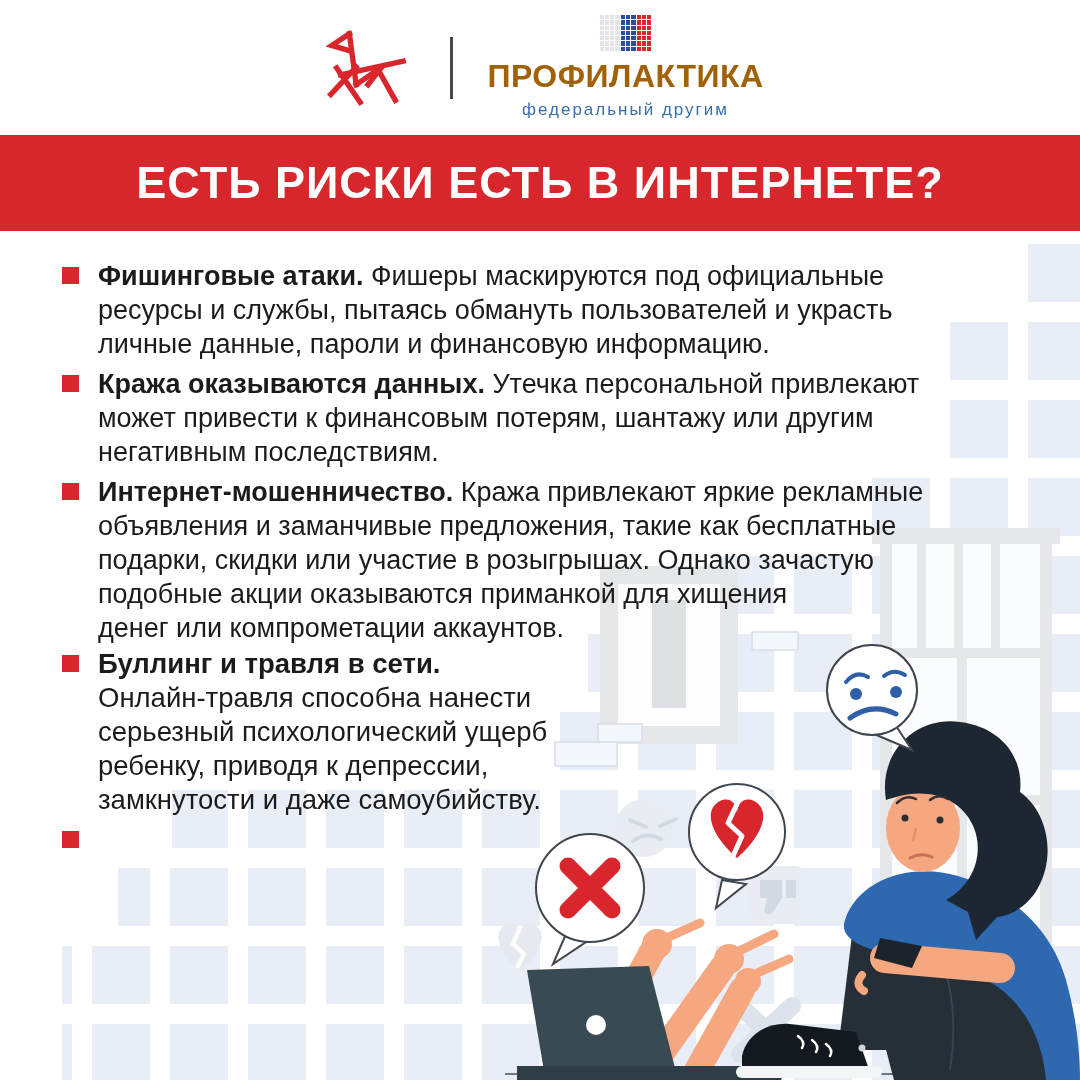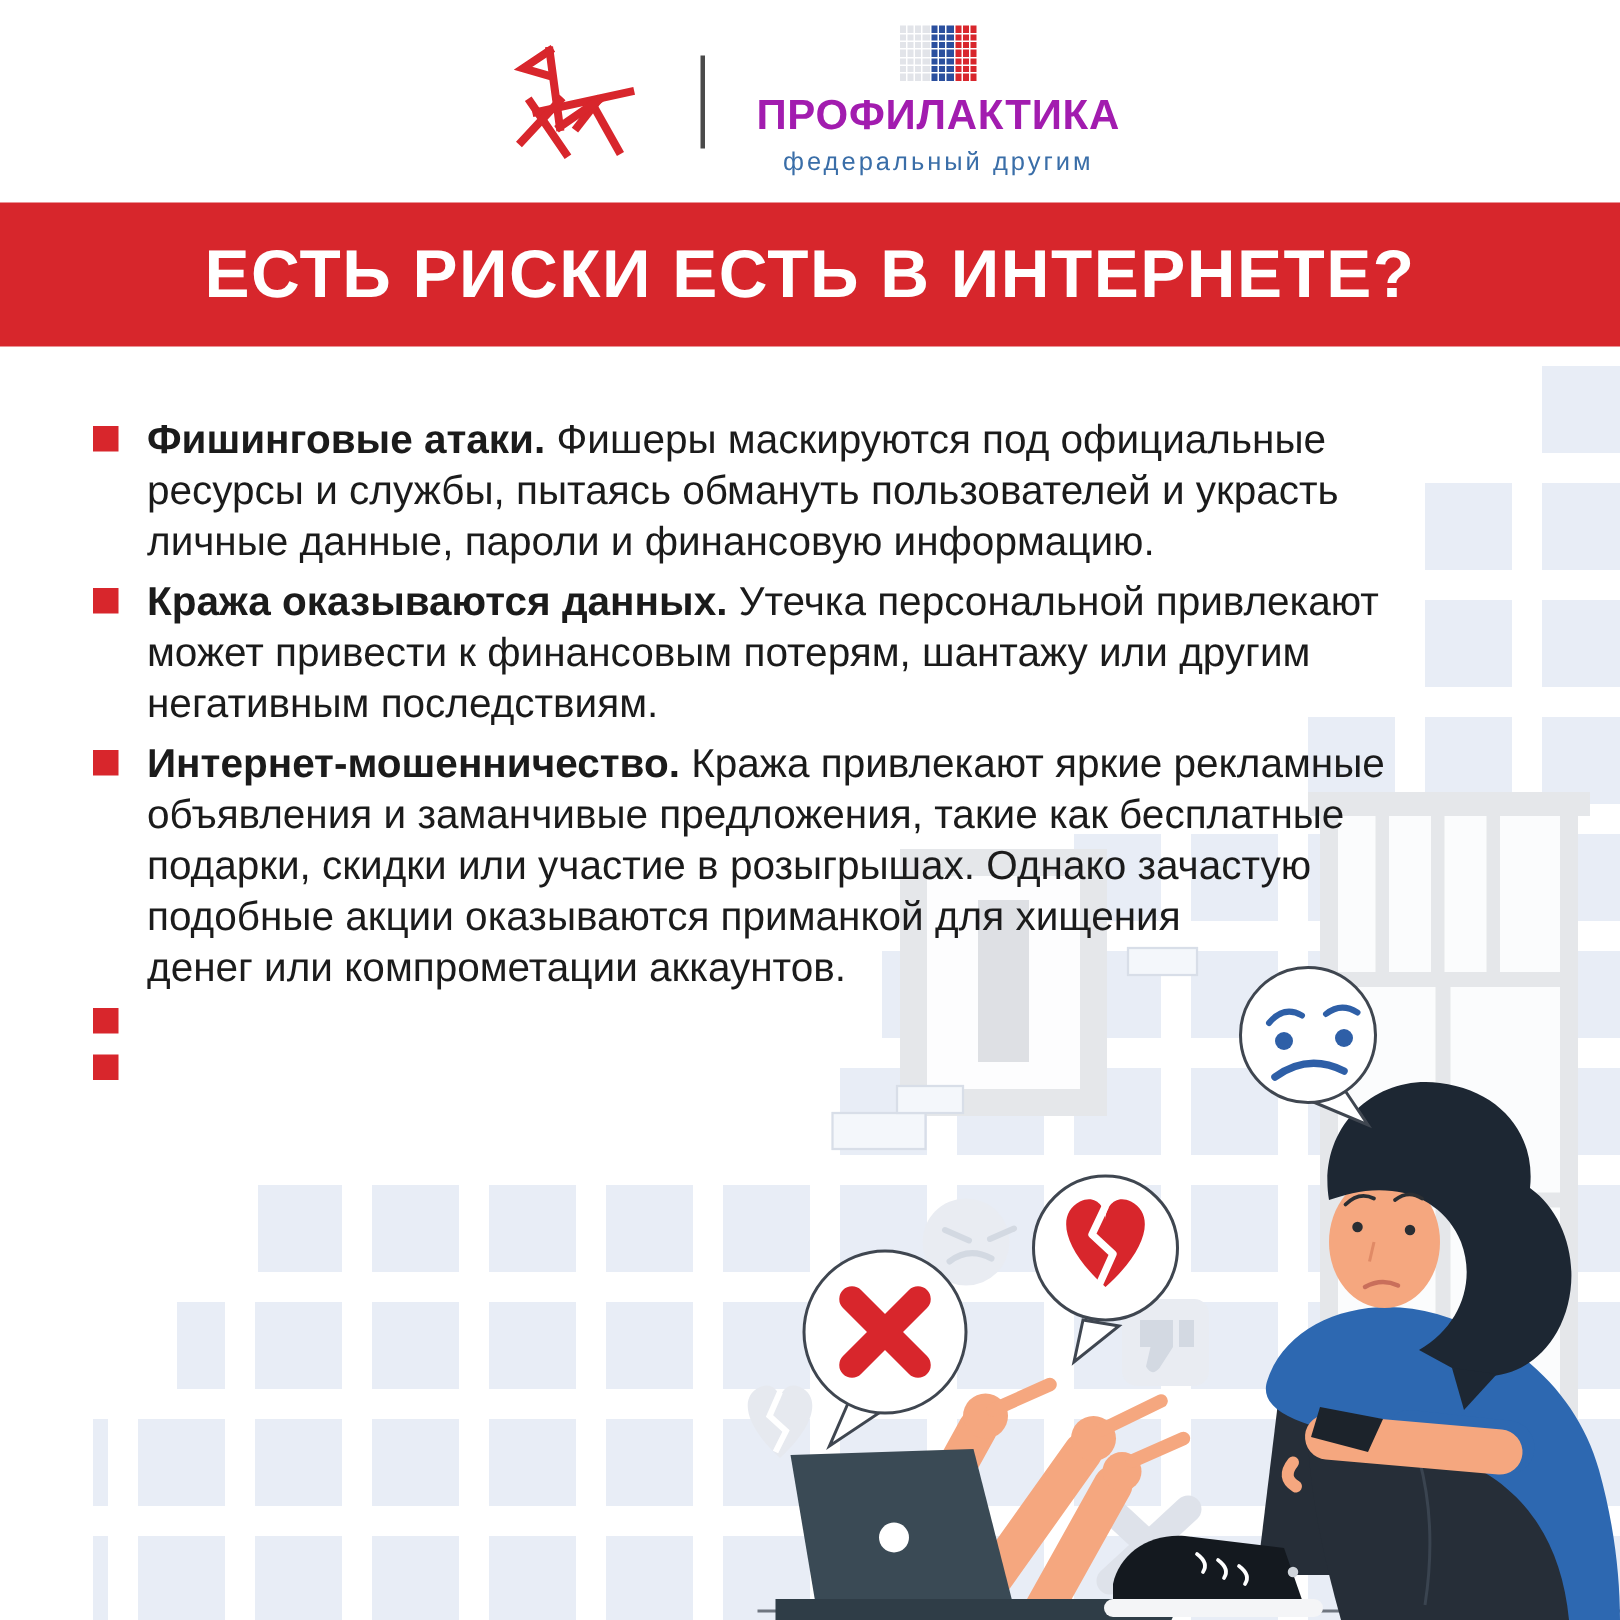--- a/index.html
+++ b/index.html
@@ -5,38 +5,38 @@
   html,body{margin:0;padding:0;background:#fff;}
   .poster{position:relative;width:1080px;height:1080px;overflow:hidden;background:#fff;
           font-family:"Liberation Sans",sans-serif;color:#1b1b1b;}
   
   .header{position:absolute;top:0;left:0;width:1080px;height:135px;display:flex;
           align-items:center;justify-content:center;gap:34px;}
   .chair-logo{width:100px;height:88px;}
   .logo-divider{width:3px;height:62px;background:#4a4a4a;}
   .brand{display:flex;flex-direction:column;align-items:center;gap:4px;}
   .logo-grid{display:grid;grid-template-columns:repeat(10,4.4px);grid-auto-rows:4.4px;gap:0.9px;margin-bottom:3px;}
-  .brand-name{font-size:28px;font-weight:700;color:#a21caf;letter-spacing:0.5px;}
+  .brand-name{font-size:32px;font-weight:700;color:#a16207;letter-spacing:0.5px;}
   .brand-sub{font-size:17px;color:#3a6ea8;letter-spacing:2px;margin-top:1px;}
   
   .banner{position:absolute;top:135px;left:0;width:1080px;height:96px;background:#d7262c;
           display:flex;align-items:center;justify-content:center;}
   .banner h1{margin:0;color:#fff;font-size:45px;font-weight:700;letter-spacing:1px;}
   
   .wall{position:absolute;left:0;top:0;width:1080px;height:1080px;z-index:1;
     background-image:
       repeating-linear-gradient(90deg, rgba(255,255,255,0) 0 58px, #fff 58px 78px),
       repeating-linear-gradient(180deg, #e8edf6 0 58px, #fff 58px 78px);
     background-position:14px 10px;
     clip-path:polygon(1080px 240px,1012px 240px,1012px 316px,936px 316px,936px 468px,
       858px 468px,858px 544px,700px 544px,700px 622px,588px 622px,588px 700px,540px 700px,
       540px 775px,172px 775px,172px 855px,118px 855px,118px 935px,62px 935px,62px 1080px,1080px 1080px);}
   .illu{position:absolute;left:0;top:0;width:1080px;height:1080px;z-index:2;}
   
-  .risks{position:absolute;left:62px;top:276px;z-index:3;list-style:none;margin:0;padding:0;}
+  .risks{position:absolute;left:62px;top:259px;z-index:3;list-style:none;margin:0;padding:0;}
   .risk{display:flex;margin-bottom:6px;}
   .risk.tight{margin-bottom:2px;}
   .bullet{flex:0 0 17px;width:17px;height:17px;background:#d8262c;margin-top:8px;}
   .risk-text{margin-left:19px;font-size:27px;line-height:34px;white-space:pre-line;max-width:900px;}
   .risk.narrow .risk-text{max-width:520px;font-size:27.5px;}
   .risk-title{font-weight:700;}
 </style>
 </head>
 <body>
 
@@ -294,19 +294,24 @@
     <span class="bullet"></span>
     <span class="risk-text"><b class="risk-title">Интернет-мошенничество.</b> <span class="risk-body">Кража привлекают яркие рекламные
 объявления и заманчивые предложения, такие как бесплатные
 подарки, скидки или участие в розыгрышах. Однако зачастую
 подобные акции оказываются приманкой для хищения
 денег или компрометации аккаунтов.</span></span>
   </li>
 
   <li class="risk narrow">
     <span class="bullet"></span>
+    <span class="risk-text"><b class="risk-title">Буллинг и травля в сети.</b> <span class="risk-body">
+Онлайн-травля способна нанести
+серьезный психологический ущерб
+ребенку, приводя к депрессии,
+замкнутости и даже самоубийству.</span></span>
   </li>
 
   <li class="risk narrow">
     <span class="bullet"></span>
   </li>
 </ul>
 </div>
 
 </body></html>

